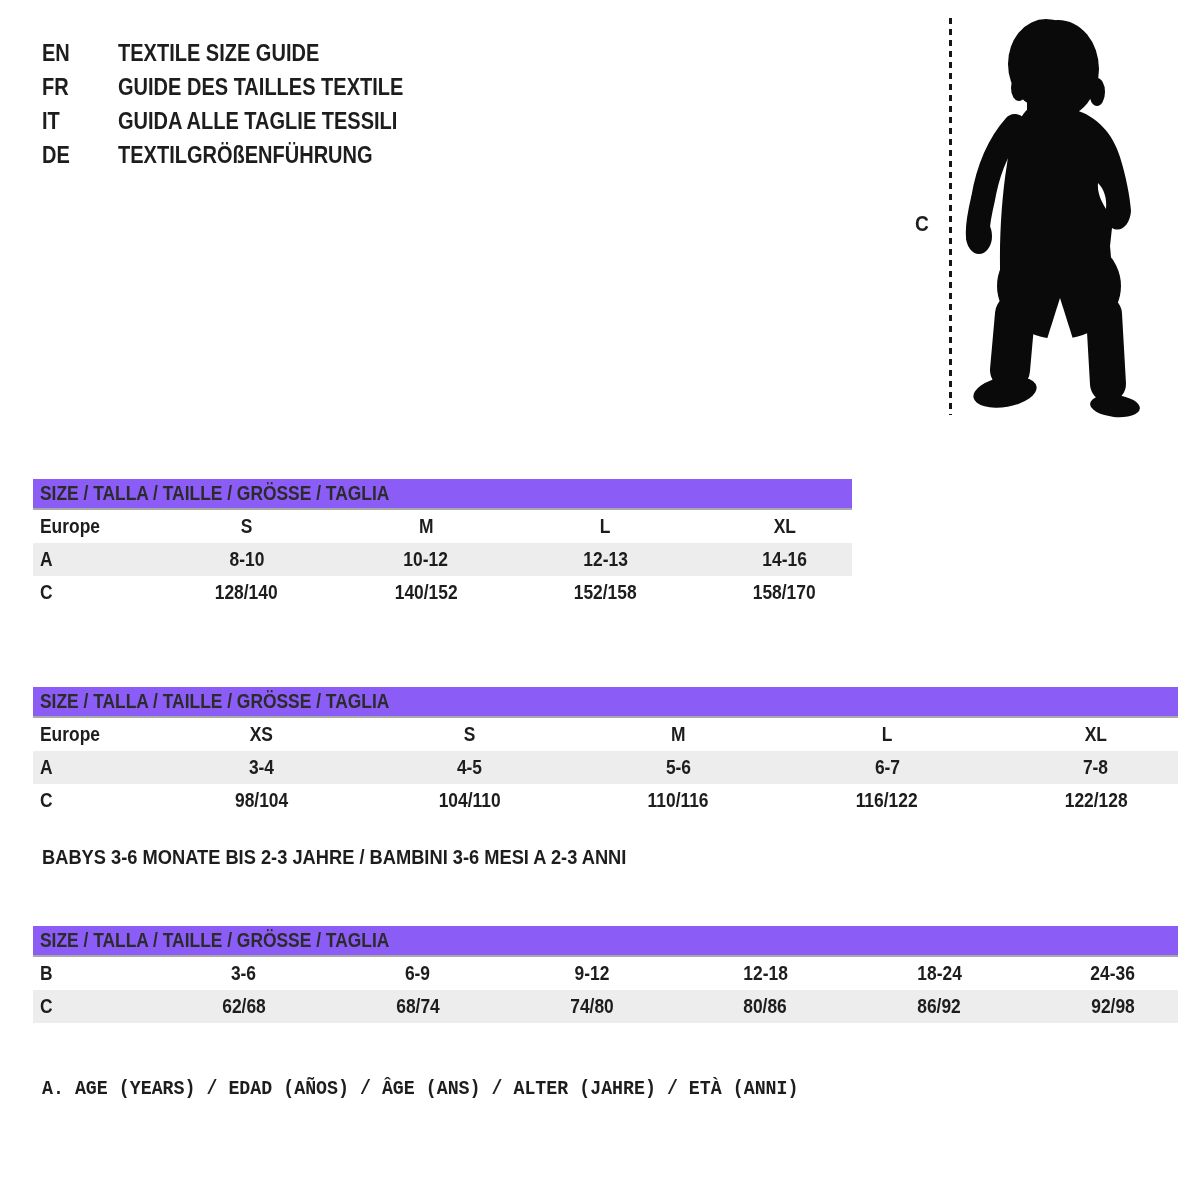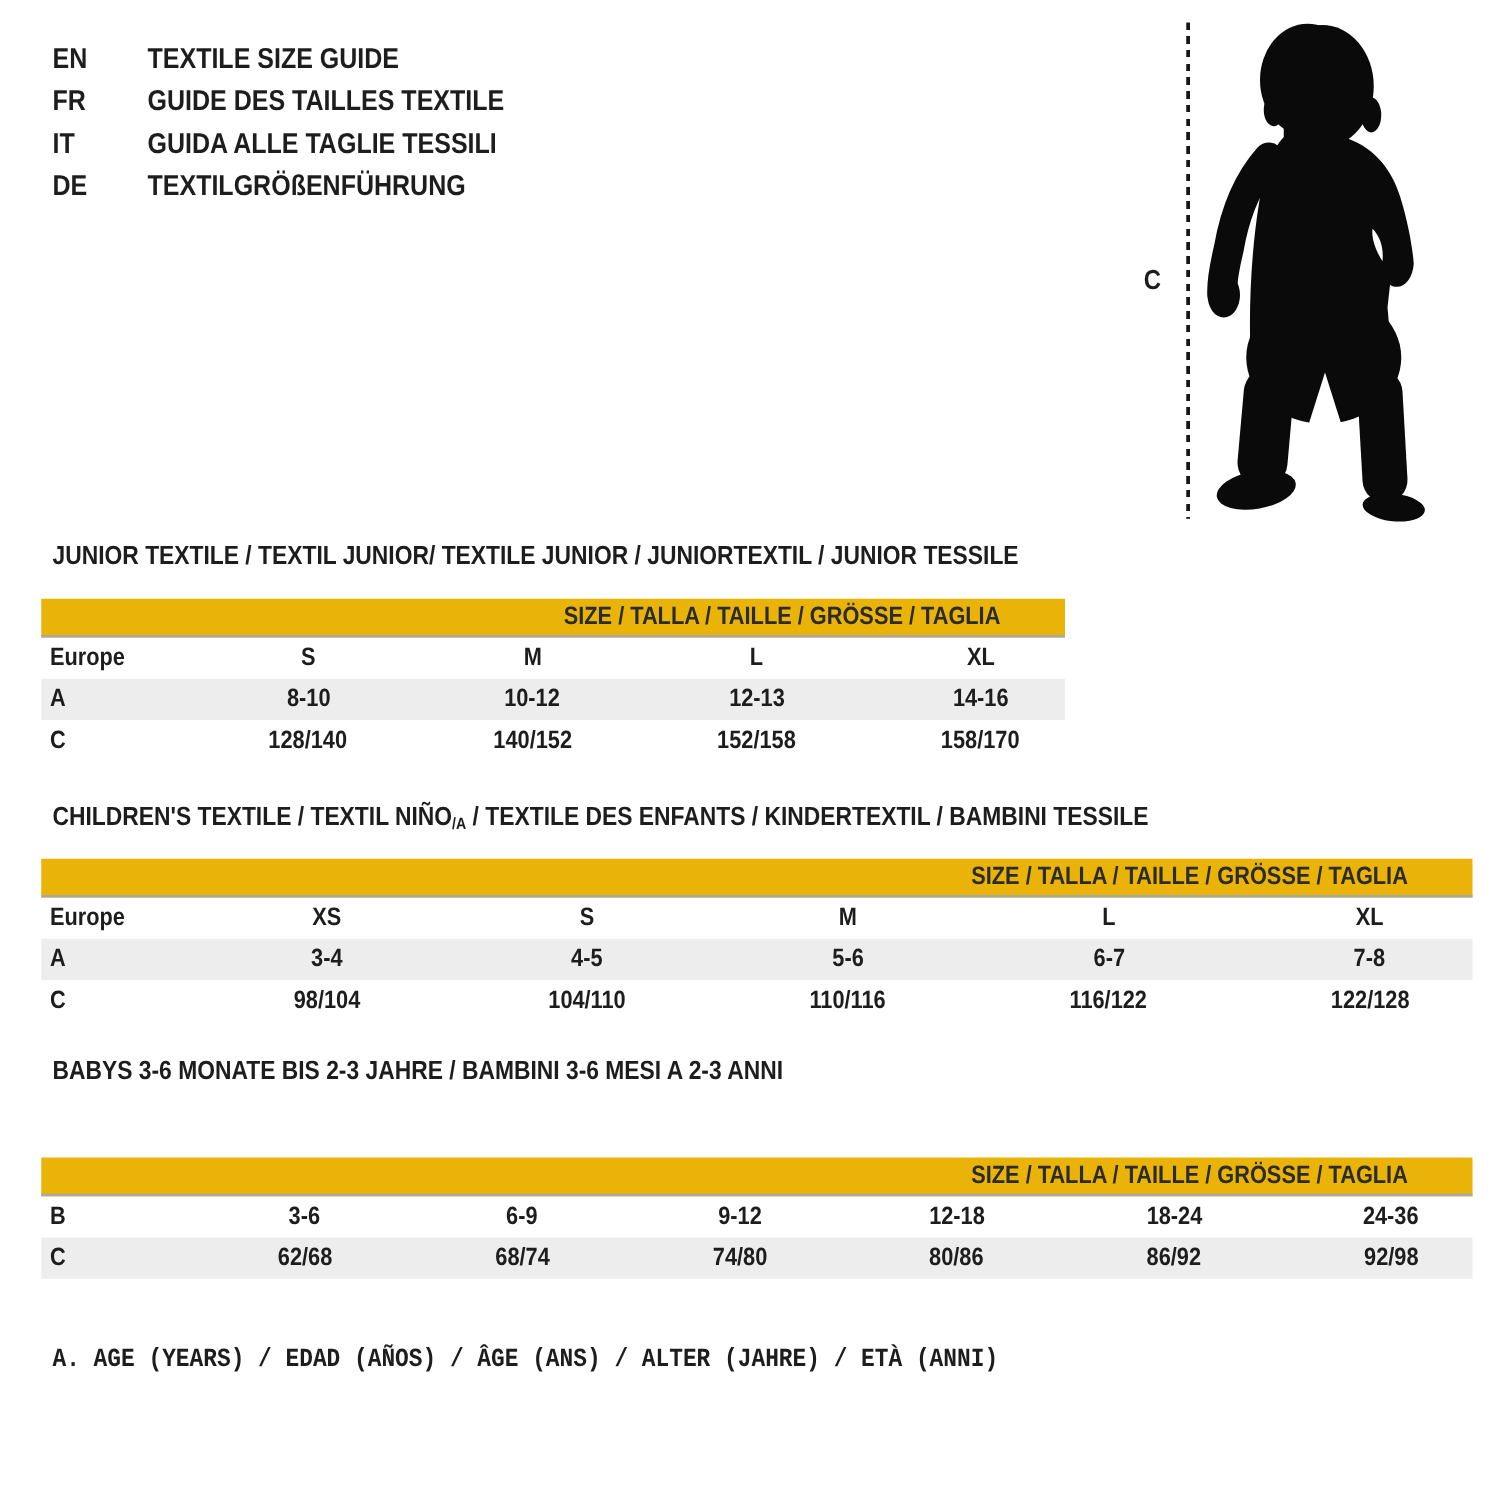--- a/index.html
+++ b/index.html
@@ -5,43 +5,43 @@
   html,body{margin:0;padding:0;background:#ffffff;}
   .canvas{position:relative;width:1200px;height:1200px;background:#ffffff;overflow:hidden;
           font-family:"Liberation Sans","DejaVu Sans",sans-serif;font-weight:700;color:#1d1d1d;}
 
   
   .cond{display:inline-block;transform:scaleX(0.87);transform-origin:0 50%;white-space:nowrap;}
   .condc{display:inline-block;transform:scaleX(0.87);transform-origin:50% 50%;white-space:nowrap;}
 
   
   .lang-list{position:absolute;left:42px;top:33px;font-size:23px;}
-  .lang-row{display:flex;height:34px;align-items:flex-start;}
+  .lang-row{display:flex;height:34px;align-items:flex-end;}
   .lang-code{width:76px;}
 
   
   .measure-line{position:absolute;left:949px;top:18px;width:3px;height:397px;
                 background:repeating-linear-gradient(180deg,#161616 0 6px,transparent 6px 11px);}
   .measure-label{position:absolute;left:915px;top:211px;font-size:22px;}
   .figure-svg{position:absolute;left:963px;top:14px;}
 
   
   .sec-title{position:absolute;left:42px;font-size:21px;}
   .title-junior{top:433px;}
   .title-children{top:642px;}
   .title-babies{top:841px;line-height:32px;}
   .subsz{font-size:13px;vertical-align:-3px;}
 
   
   .size-table{position:absolute;font-size:20px;}
   .tbl-junior{left:33px;top:479px;width:819px;}
   .tbl-children{left:33px;top:687px;width:1145px;}
   .tbl-babies{left:33px;top:926px;width:1145px;}
-  .bar{height:31px;box-sizing:border-box;background:#eab308;border-bottom:2px solid #a8a8a8;
-       display:flex;align-items:center;padding-left:7px;color:#2b2b2b;justify-content:flex-end;}
+  .bar{height:31px;box-sizing:border-box;background:#8b5cf6;border-bottom:2px solid #a8a8a8;
+       display:flex;align-items:center;padding-left:7px;color:#2b2b2b;}
   .trow{height:33px;display:flex;align-items:center;gap:44px;}
   .trow.shaded{background:#ededed;}
   .lbl{width:102px;padding-left:7px;box-sizing:border-box;}
   .cell{flex:1;text-align:center;}
 
   
   .legend{position:absolute;left:42px;top:1072px;font-size:21px;line-height:33px;font-family:Liberation Mono, monospace;}
 </style>
 </head>
 <body>
@@ -84,23 +84,20 @@
     <ellipse cx="96" cy="272" rx="62" ry="53" fill="#0a0a0a"></ellipse>
     <path d="M73,360 L97,284 L121,360 Z" fill="#ffffff"></path>
     <g fill="#0a0a0a">
       <path d="M52,300 L47,356" stroke="#0a0a0a" stroke-width="40" stroke-linecap="round" fill="none"></path>
       <path d="M141,300 L145,370" stroke="#0a0a0a" stroke-width="36" stroke-linecap="round" fill="none"></path>
       <ellipse cx="42" cy="378" rx="32" ry="15" transform="rotate(-10 42 378)"></ellipse>
       <ellipse cx="152" cy="392" rx="25" ry="11" transform="rotate(6 152 392)"></ellipse>
     </g>
   </svg>
 
-  <div class="sec-title title-junior">
-    <span class="cond">JUNIOR TEXTILE / TEXTIL JUNIOR/ TEXTILE JUNIOR / JUNIORTEXTIL / JUNIOR TESSILE</span>
-  </div>
   <div class="size-table tbl-junior">
     <div class="bar">
       <span class="cond">SIZE / TALLA / TAILLE / GRÖSSE / TAGLIA</span>
     </div>
     <div class="trow">
       <div class="lbl"><span class="cond">Europe</span></div>
       <div class="cell"><span class="condc">S</span></div>
       <div class="cell"><span class="condc">M</span></div>
       <div class="cell"><span class="condc">L</span></div>
       <div class="cell"><span class="condc">XL</span></div>
@@ -114,25 +111,20 @@
     </div>
     <div class="trow">
       <div class="lbl"><span class="cond">C</span></div>
       <div class="cell"><span class="condc">128/140</span></div>
       <div class="cell"><span class="condc">140/152</span></div>
       <div class="cell"><span class="condc">152/158</span></div>
       <div class="cell"><span class="condc">158/170</span></div>
     </div>
   </div>
 
-  <div class="sec-title title-children">
-    <span class="cond">
-      <span>CHILDREN'S TEXTILE / TEXTIL NIÑO</span><span class="subsz">/A</span><span> / TEXTILE DES ENFANTS / KINDERTEXTIL / BAMBINI TESSILE</span>
-    </span>
-  </div>
   <div class="size-table tbl-children">
     <div class="bar">
       <span class="cond">SIZE / TALLA / TAILLE / GRÖSSE / TAGLIA</span>
     </div>
     <div class="trow">
       <div class="lbl"><span class="cond">Europe</span></div>
       <div class="cell"><span class="condc">XS</span></div>
       <div class="cell"><span class="condc">S</span></div>
       <div class="cell"><span class="condc">M</span></div>
       <div class="cell"><span class="condc">L</span></div>

